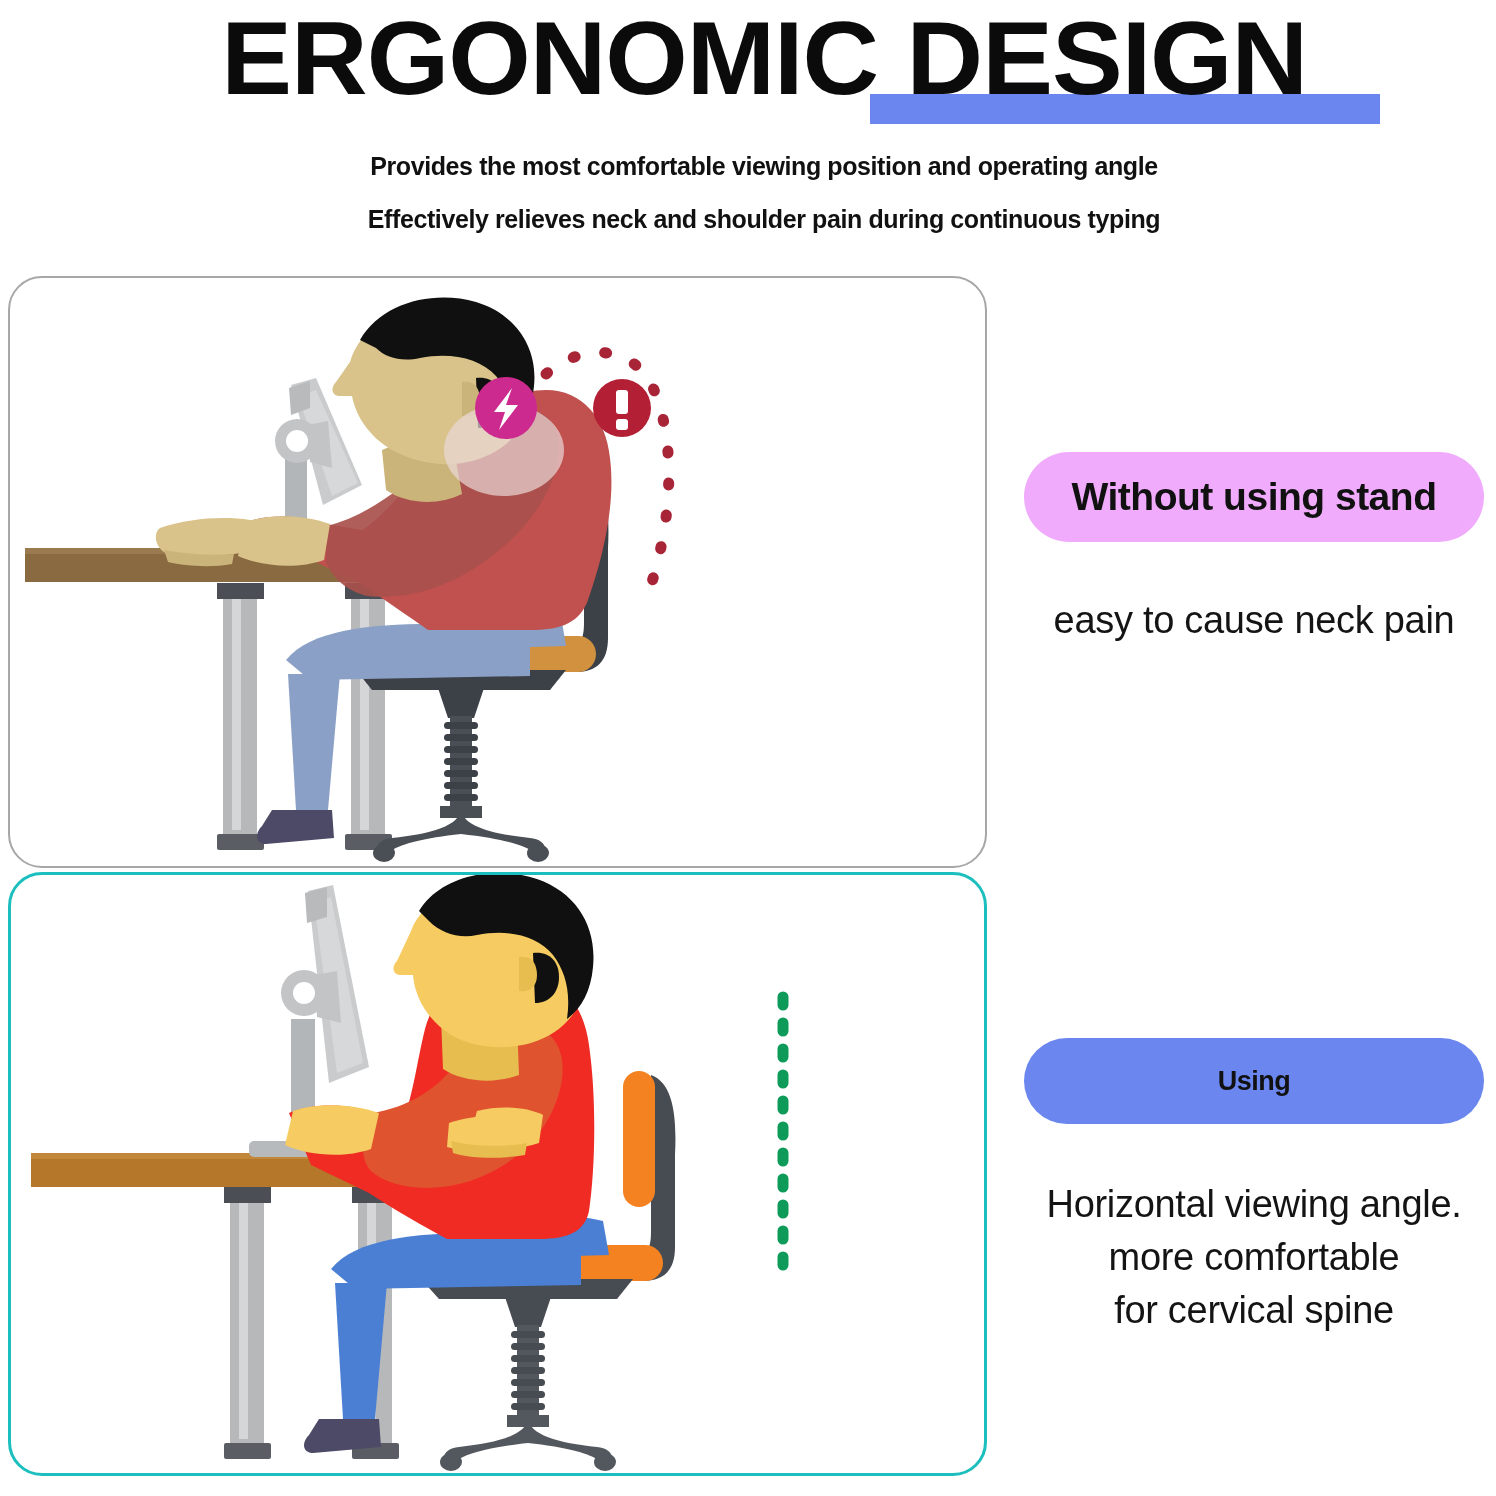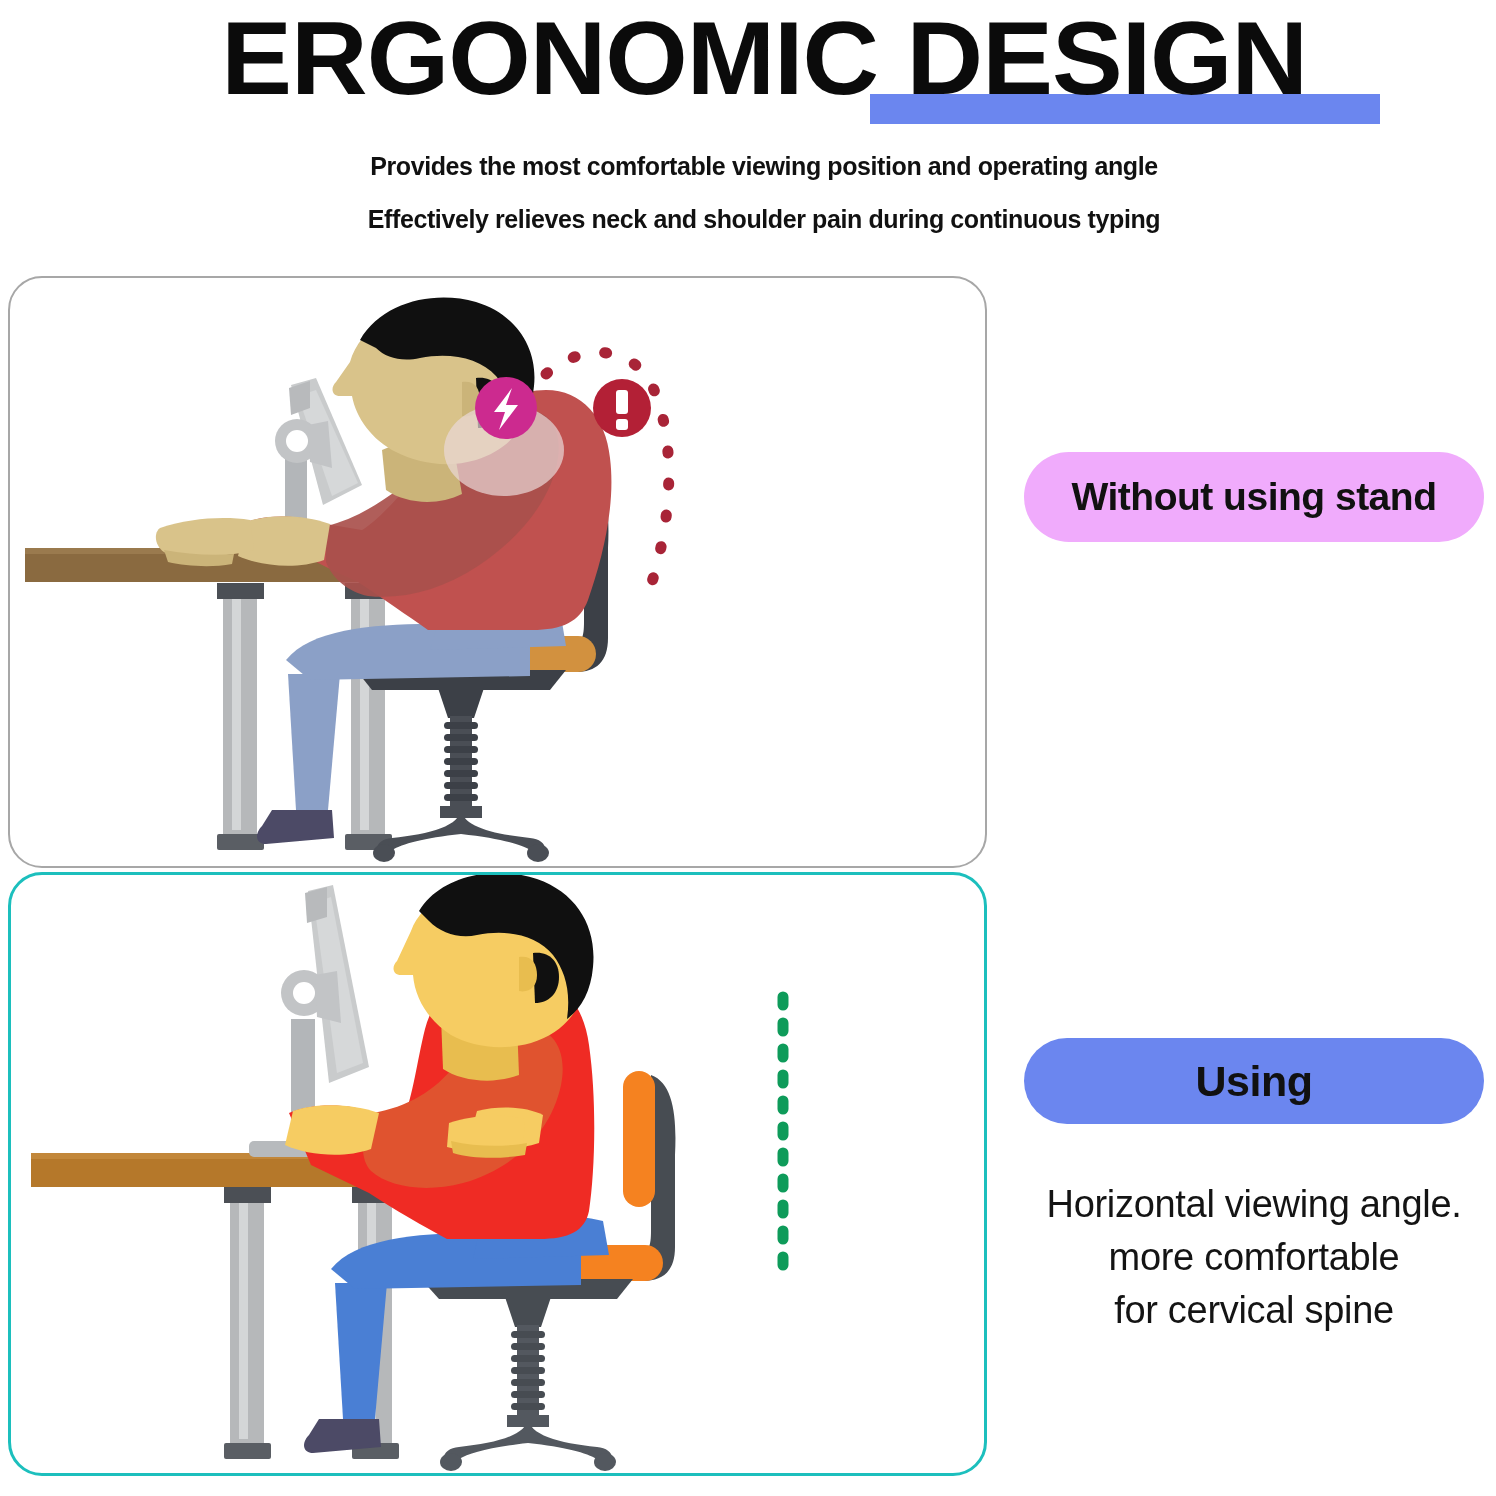--- a/index.html
+++ b/index.html
@@ -83,21 +83,21 @@
     font-weight:bold;
     color:#111111;
     letter-spacing:-0.5px;
   }
   #pill-without{
     left:1024px;top:452px;width:460px;height:90px;
     background:#f0abfc;font-size:39px;
   }
   #pill-using{
     left:1024px;top:1038px;width:460px;height:86px;
-    background:#6b86ef;font-size:43px;
+    background:#6b86ef;font-size:27px;
   }
   .caption{
     position:absolute;
     text-align:center;
     font-family:"Liberation Sans", sans-serif;
     font-weight:normal;
     color:#141414;
     font-size:38px;
     line-height:53px;
     letter-spacing:-0.3px;
@@ -325,20 +325,21 @@
       <path d="M508 82 C520 80 526 88 526 100 C526 112 518 118 508 116 Z" fill="#e8bd4f"></path>
     </g>
 
     <line x1="772" y1="122" x2="772" y2="392" stroke="#0e9b5a" stroke-width="11" stroke-linecap="round" stroke-dasharray="8 18"></line>
   </svg>
 </div>
 
 <div class="pill" id="pill-without">Without using stand</div>
 
 <div class="caption" id="caption-without">
+  <div>easy to cause neck pain</div>
 </div>
 
 <div class="pill" id="pill-using">Using</div>
 
 <div class="caption" id="caption-using">
   <div>Horizontal viewing angle.</div>
   <div>more comfortable</div>
   <div>for cervical spine</div>
 </div>
 

